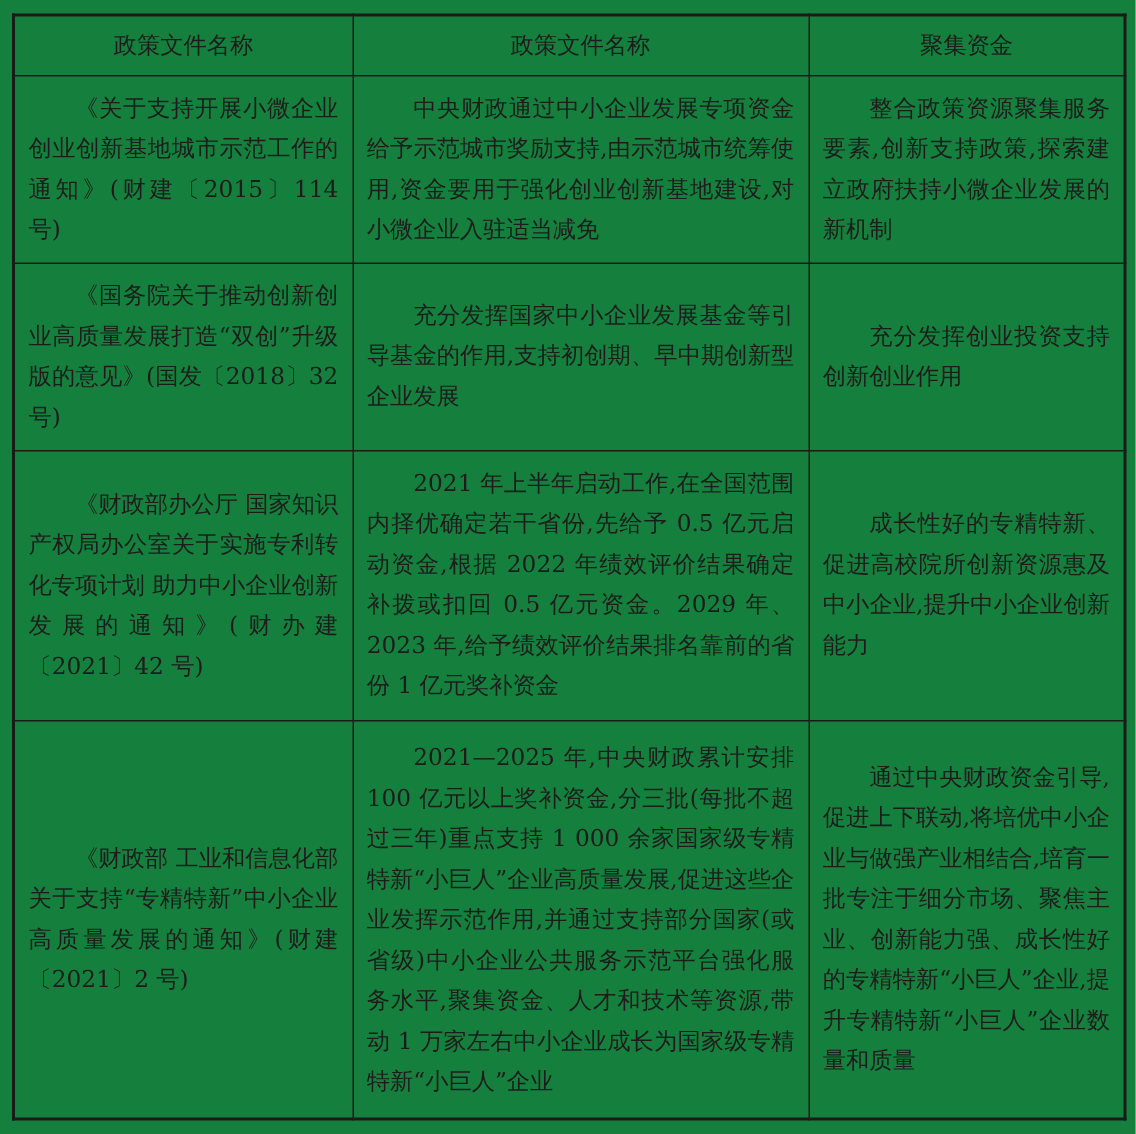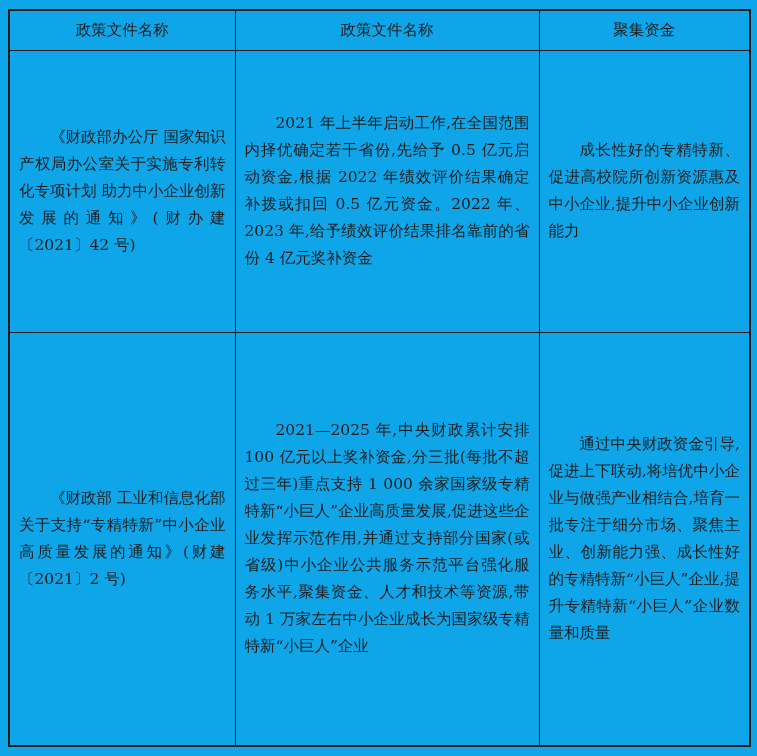--- a/index.html
+++ b/index.html
@@ -3,21 +3,21 @@
 <meta charset="utf-8">
 <style>
   html, body {
     margin: 0;
     padding: 0;
     background: #ffffff;
   }
   .page {
     width: 757px;
     height: 756px;
-    background: #0ea5e9;
+    background: #15803d;
     box-sizing: border-box;
     padding: 9px 8px;
     font-family: "DejaVu Serif", "Liberation Serif", serif;
     color: #1c1c1c;
   }
   table.policy-table {
     border-collapse: collapse;
     table-layout: fixed;
     width: 741px;
     height: 738px;
@@ -65,24 +65,46 @@
     <thead>
       <tr>
         <th>政策文件名称</th>
         <th>政策文件名称</th>
         <th>聚集资金</th>
       </tr>
     </thead>
     <tbody>
       <tr>
         <td>
+            <div class="cell-text">《关于支持开展小微企业创业创新基地城市示范工作的通知》(财建〔2015〕114 号)</div>
+          </td>
+        <td>
+            <div class="cell-text">中央财政通过中小企业发展专项资金给予示范城市奖励支持,由示范城市统筹使用,资金要用于强化创业创新基地建设,对小微企业入驻适当减免</div>
+          </td>
+        <td>
+            <div class="cell-text">整合政策资源聚集服务要素,创新支持政策,探索建立政府扶持小微企业发展的新机制</div>
+          </td>
+      </tr>
+      <tr>
+        <td>
+            <div class="cell-text">《国务院关于推动创新创业高质量发展打造“双创”升级版的意见》(国发〔2018〕32 号)</div>
+          </td>
+        <td>
+            <div class="cell-text">充分发挥国家中小企业发展基金等引导基金的作用,支持初创期、早中期创新型企业发展</div>
+          </td>
+        <td>
+            <div class="cell-text">充分发挥创业投资支持创新创业作用</div>
+          </td>
+      </tr>
+      <tr>
+        <td>
             <div class="cell-text">《财政部办公厅 国家知识产权局办公室关于实施专利转化专项计划 助力中小企业创新发展的通知》(财办建〔2021〕42 号)</div>
           </td>
         <td>
-            <div class="cell-text">2021 年上半年启动工作,在全国范围内择优确定若干省份,先给予 0.5 亿元启动资金,根据 2022 年绩效评价结果确定补拨或扣回 0.5 亿元资金。2022 年、2023 年,给予绩效评价结果排名靠前的省份 4 亿元奖补资金</div>
+            <div class="cell-text">2021 年上半年启动工作,在全国范围内择优确定若干省份,先给予 0.5 亿元启动资金,根据 2022 年绩效评价结果确定补拨或扣回 0.5 亿元资金。2029 年、2023 年,给予绩效评价结果排名靠前的省份 1 亿元奖补资金</div>
           </td>
         <td>
             <div class="cell-text">成长性好的专精特新、促进高校院所创新资源惠及中小企业,提升中小企业创新能力</div>
           </td>
       </tr>
       <tr>
         <td>
             <div class="cell-text">《财政部 工业和信息化部关于支持“专精特新”中小企业高质量发展的通知》(财建〔2021〕2 号)</div>
           </td>
         <td>

